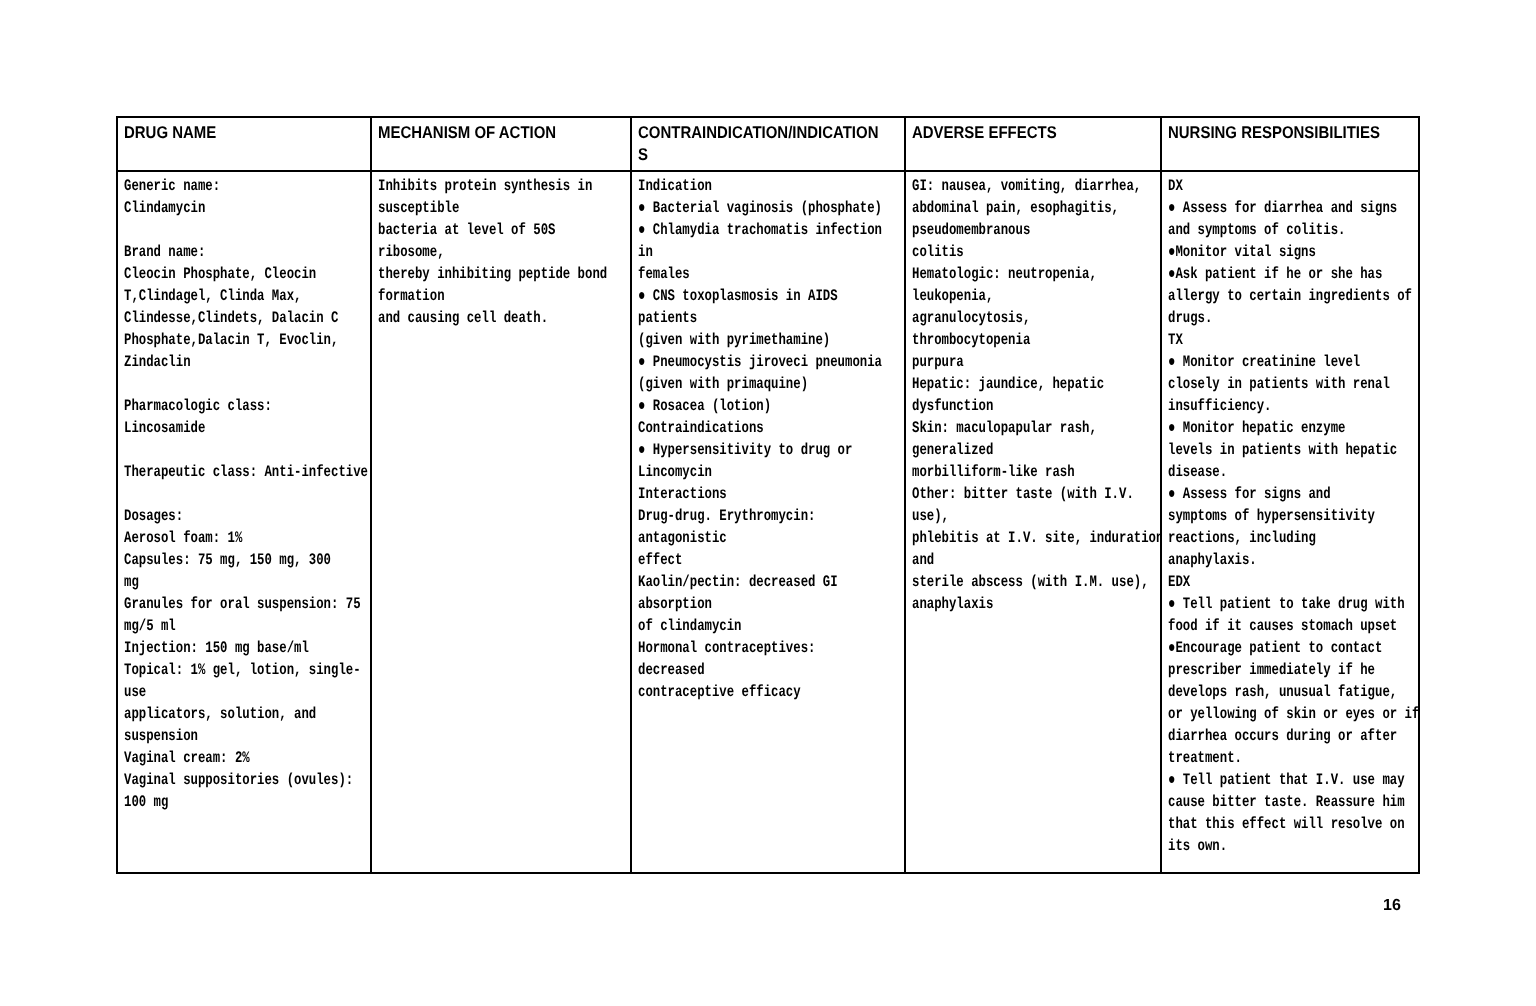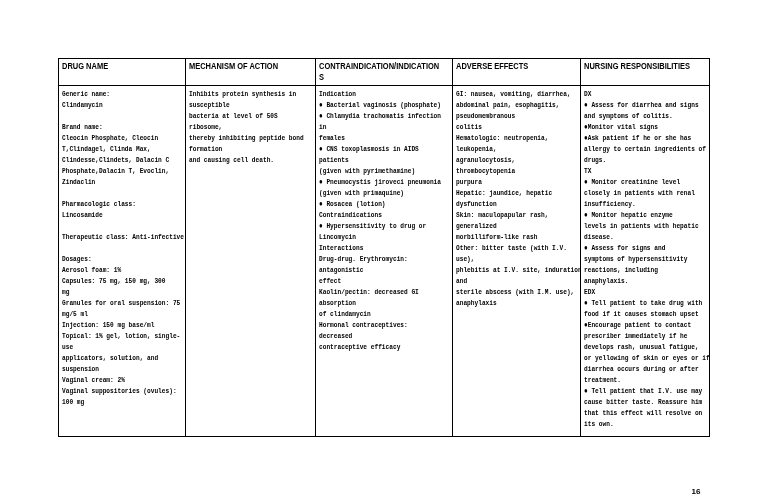--- a/index.html
+++ b/index.html
@@ -58,21 +58,20 @@
     width: 130%;
   }
   .page-number {
     position: absolute;
     left: 684px;
     top: 448px;
     width: 24px;
     text-align: center;
     font-size: 8px;
     font-weight: bold;
-    margin-top: 39px;
   }
 </style>
 </head>
 <body>
 
 <div class="screen">
 
   <table class="drug-table">
     <colgroup>
       <col style="width:127px">

